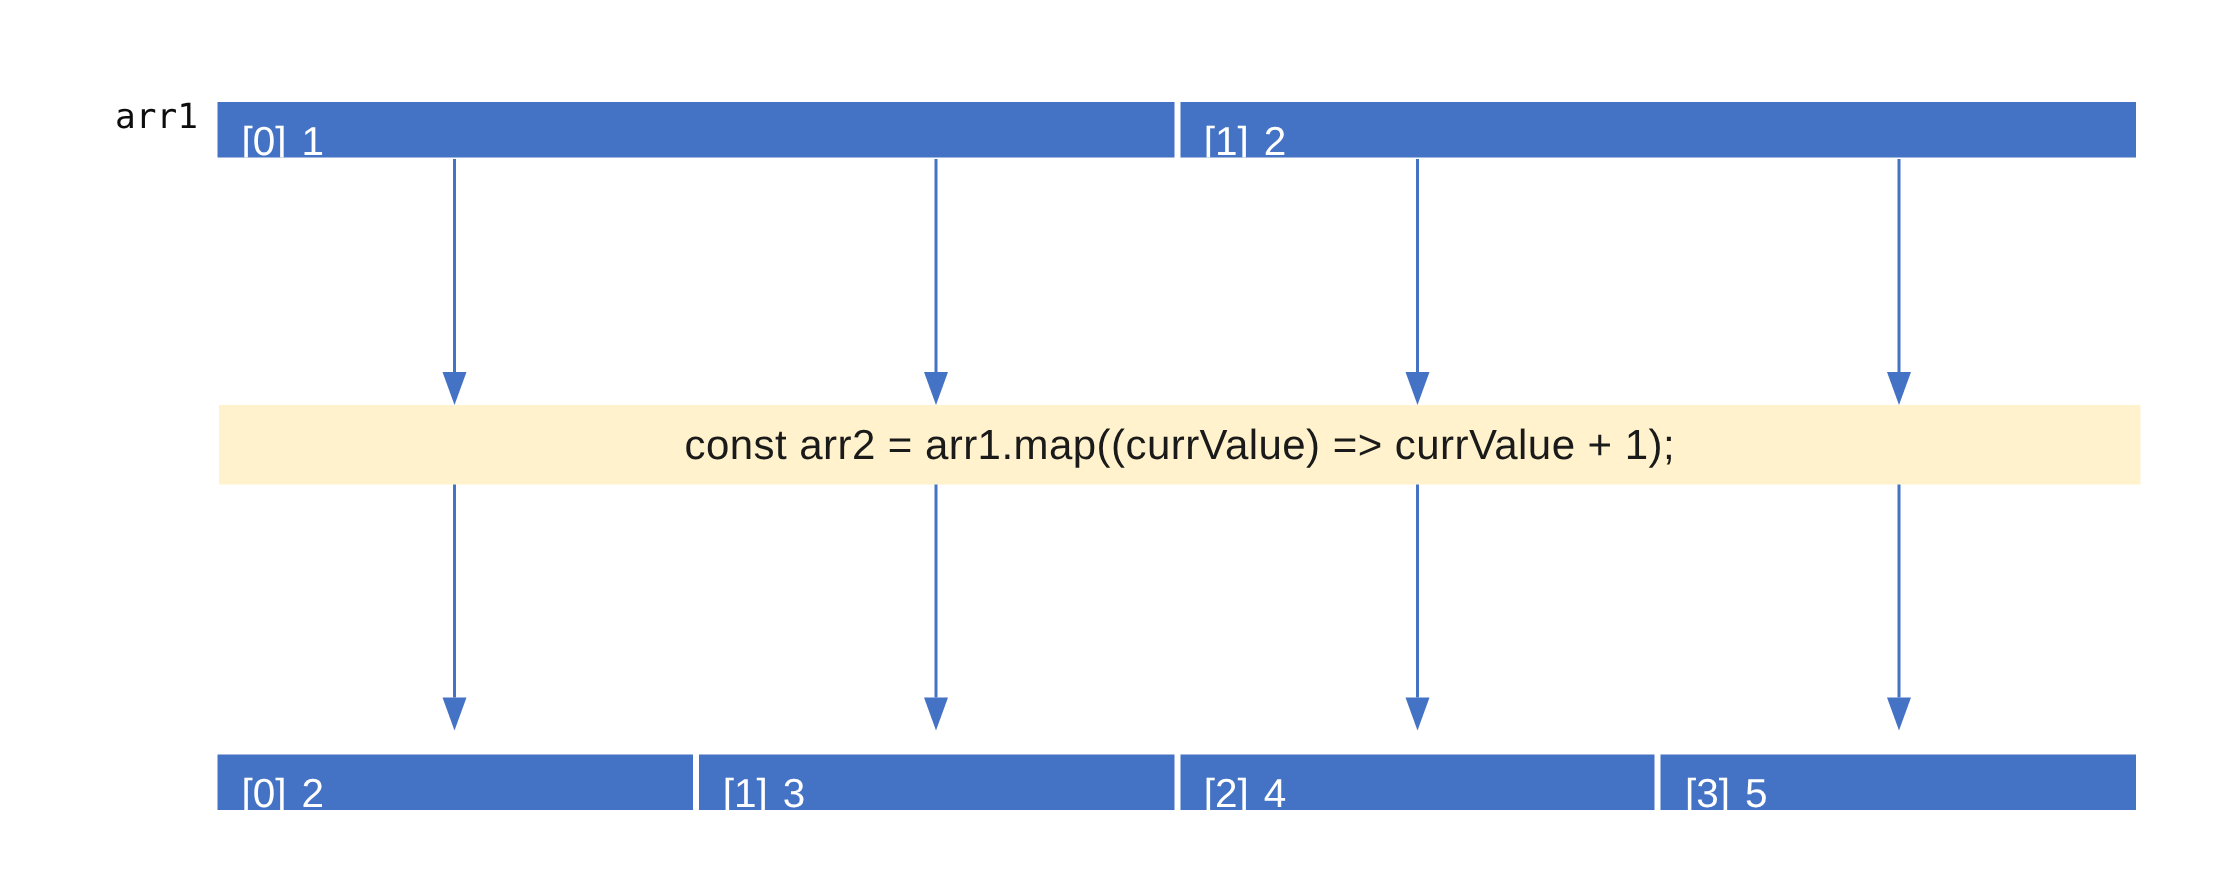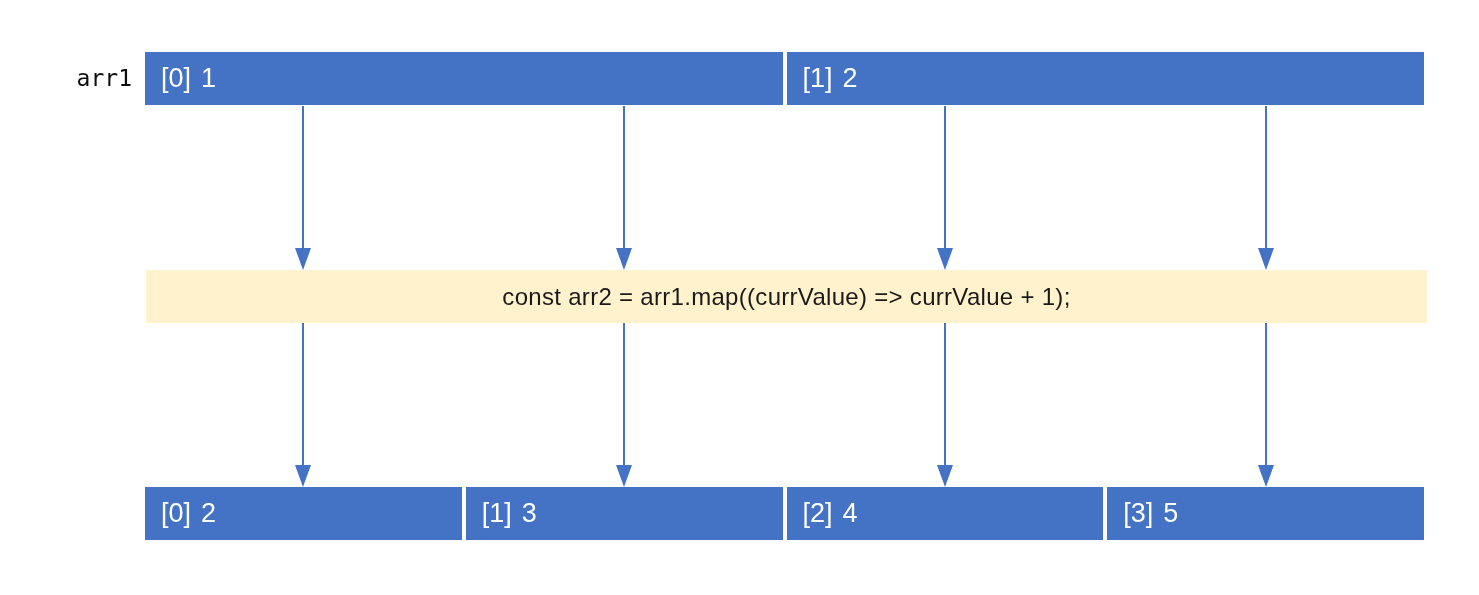--- a/index.html
+++ b/index.html
@@ -40,30 +40,31 @@
   .row-arr2{top:487px;}
   .cell{
     flex:1 1 0;
     background:var(--cell-blue);
     color:var(--cell-text);
     font-size:27px;
     line-height:53px;
     padding-left:16px;
     white-space:nowrap;
     overflow:hidden;
+    margin-top:16px;
   }
   .cell .idx{margin-right:10px;}
   .code-band{
     position:absolute;
     left:146px;top:270px;width:1281px;height:53px;
     background:var(--band-yellow);
     display:flex;align-items:center;justify-content:center;
   }
   .code-band .code-text{
-    font-size:24px;
+    font-size:28px;
     color:var(--code-text);
     letter-spacing:0.3px;
     white-space:pre;
   }
   .arrow{
     position:absolute;
     width:18px;
     display:flex;flex-direction:column;align-items:center;
   }
   .arrow .shaft{

